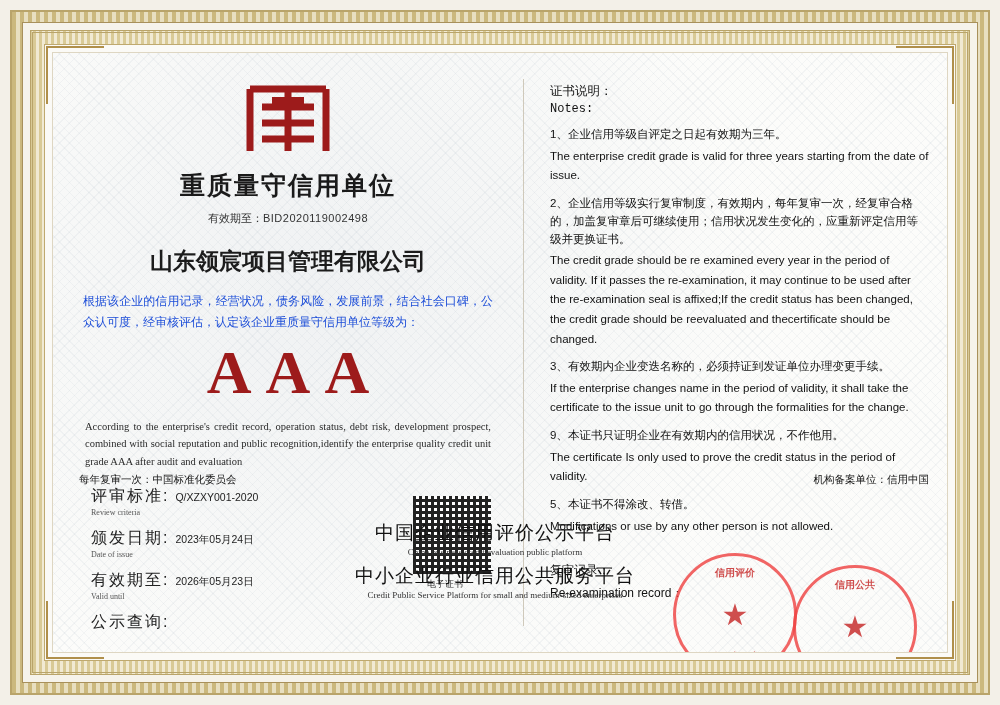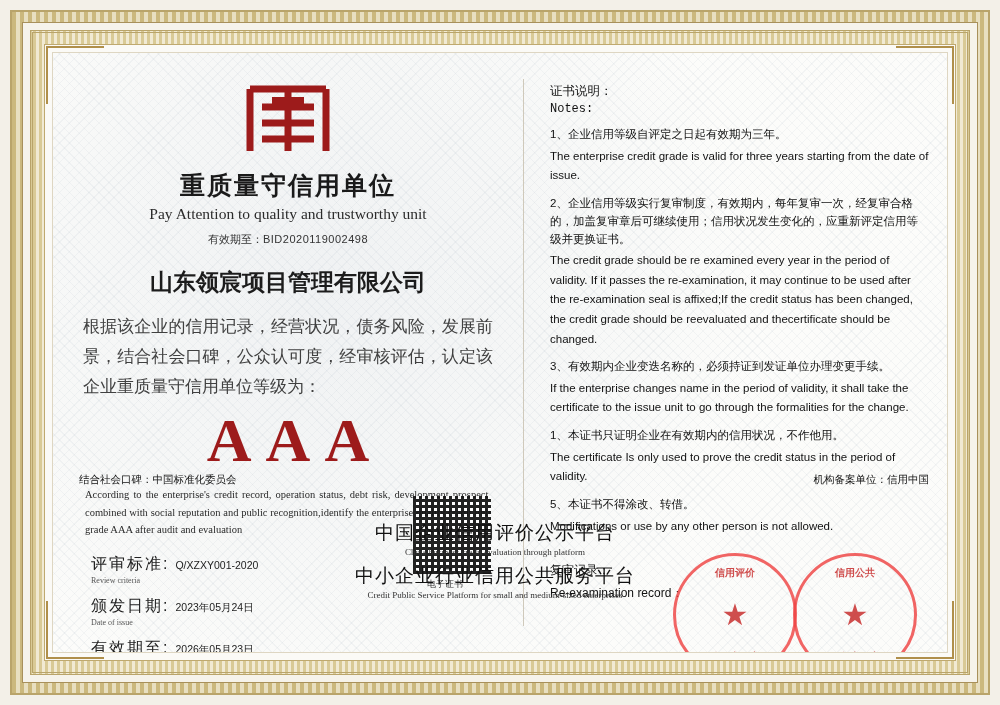--- a/index.html
+++ b/index.html
@@ -72,21 +72,21 @@
   }
   .certno{
     text-align:center;font-size:11px;color:#333;margin-top:9px;
   }
   .certno .val{letter-spacing:.5px;}
   .company{
     text-align:center;font-size:23px;font-weight:bold;color:#1c1c1c;
     margin-top:20px;font-family:"DejaVu Sans", sans-serif;
   }
   .body-cn{
-    margin:14px 16px 0 16px;font-size:17px;line-height:1.75;color:#404040;
+    margin:14px 16px 0 16px;font-size:12px;line-height:1.75;color:#1d4ed8;
     text-align:justify;font-family:"DejaVu Sans", sans-serif;
   }
   .grade{
     text-align:center;color:#9d1b1b;font-family:"Liberation Serif", serif;
     font-size:62px;font-weight:bold;letter-spacing:14px;
     margin:4px 0 2px 0;text-indent:14px;
   }
   .body-en{
     margin:10px 18px 0 18px;font-size:10.5px;line-height:1.65;color:#2a2a2a;
     font-family:"Liberation Serif", serif;text-align:justify;
@@ -136,21 +136,21 @@
   .seal .star{
     position:absolute;left:50%;top:50%;transform:translate(-50%,-50%);
     font-size:30px;color:#c62828;line-height:1;
   }
   .seal .arc-top,.seal .arc-bottom{
     position:absolute;left:0;right:0;text-align:center;font-size:10px;font-weight:bold;
   }
   .seal .arc-top{top:10px;}
   .seal .arc-bottom{bottom:10px;}
   .seal1{right:150px;top:500px;}
-  .seal2{right:30px;top:500px;}
+  .seal2{right:30px;top:512px;}
   .corner{
     position:absolute;width:56px;height:56px;border:2px solid #b08f4a;
   }
   .c-tl{left:46px;top:46px;border-right:none;border-bottom:none;}
   .c-tr{right:46px;top:46px;border-left:none;border-bottom:none;}
   .c-bl{left:46px;bottom:46px;border-right:none;border-top:none;}
   .c-br{right:46px;bottom:46px;border-left:none;border-top:none;}
 </style>
 </head>
 <body>
@@ -182,21 +182,20 @@
               <path d="M26 46 H78"></path>
               <path d="M26 62 H78"></path>
               <path d="M14 12 V74"></path>
               <path d="M90 12 V74"></path>
             </g>
             <rect x="36" y="20" width="32" height="10" fill="#9d1b1b"></rect>
           </svg>
         </div>
 
         <div class="title-cn">重质量守信用单位</div>
-        <div class="title-en">Pay Attention to quality and trustworthy unit</div>
 
         <div class="certno">
           <span>有效期至：</span><span class="val">BID2020119002498</span>
         </div>
 
         <div class="company">山东领宸项目管理有限公司</div>
 
         <div class="body-cn">根据该企业的信用记录，经营状况，债务风险，发展前景，结合社会口碑，公众认可度，经审核评估，认定该企业重质量守信用单位等级为：</div>
 
         <div class="grade">AAA</div>
@@ -238,45 +237,45 @@
 
         <div class="note-cn">1、企业信用等级自评定之日起有效期为三年。</div>
         <div class="note-en">The enterprise credit grade is valid for three years starting from the date of issue.</div>
 
         <div class="note-cn">2、企业信用等级实行复审制度，有效期内，每年复审一次，经复审合格的，加盖复审章后可继续使用；信用状况发生变化的，应重新评定信用等级并更换证书。</div>
         <div class="note-en">The credit grade should be re examined every year in the period of validity. If it passes the re-examination, it may continue to be used after the re-examination seal is affixed;If the credit status has been changed, the credit grade should be reevaluated and thecertificate should be changed.</div>
 
         <div class="note-cn">3、有效期内企业变迭名称的，必须持证到发证单位办理变更手续。</div>
         <div class="note-en">If the enterprise changes name in the period of validity, it shall take the certificate to the issue unit to go through the formalities for the change.</div>
 
-        <div class="note-cn">1、本证书只证明企业在有效期内的信用状况，不作他用。</div>
+        <div class="note-cn">9、本证书只证明企业在有效期内的信用状况，不作他用。</div>
         <div class="note-en">The certificate Is only used to prove the credit status in the period of validity.</div>
 
         <div class="note-cn">5、本证书不得涂改、转借。</div>
         <div class="note-en">Modifications or use by any other person is not allowed.</div>
 
         <div class="reexam">
           <div class="cn">复审记录：</div>
           <div class="en">Re-examination record：</div>
         </div>
       </div>
     </div>
 
     <div class="filing">
       <div>
-        <span>结合社会口碑：</span><span>中国标准化委员会</span>
+        <span>每年复审一次：</span><span>中国标准化委员会</span>
       </div>
       <div>
         <span>机构备案单位：</span><span>信用中国</span>
       </div>
     </div>
 
     <div class="platform">
       <div class="p1">中国企业信用评价公示平台</div>
-      <div class="p1-en">China business credit evaluation through platform</div>
+      <div class="p1-en">China business credit evaluation public platform</div>
       <div class="p2">中小企业行业信用公共服务平台</div>
       <div class="p2-en">Credit Public Service Platform for small and medium-sized enterprises</div>
     </div>
 
     <div class="seal seal1">
       <div class="arc-top">信用评价</div>
       <div class="star">★</div>
       <div class="arc-bottom">公示专用章</div>
     </div>
     <div class="seal seal2">

